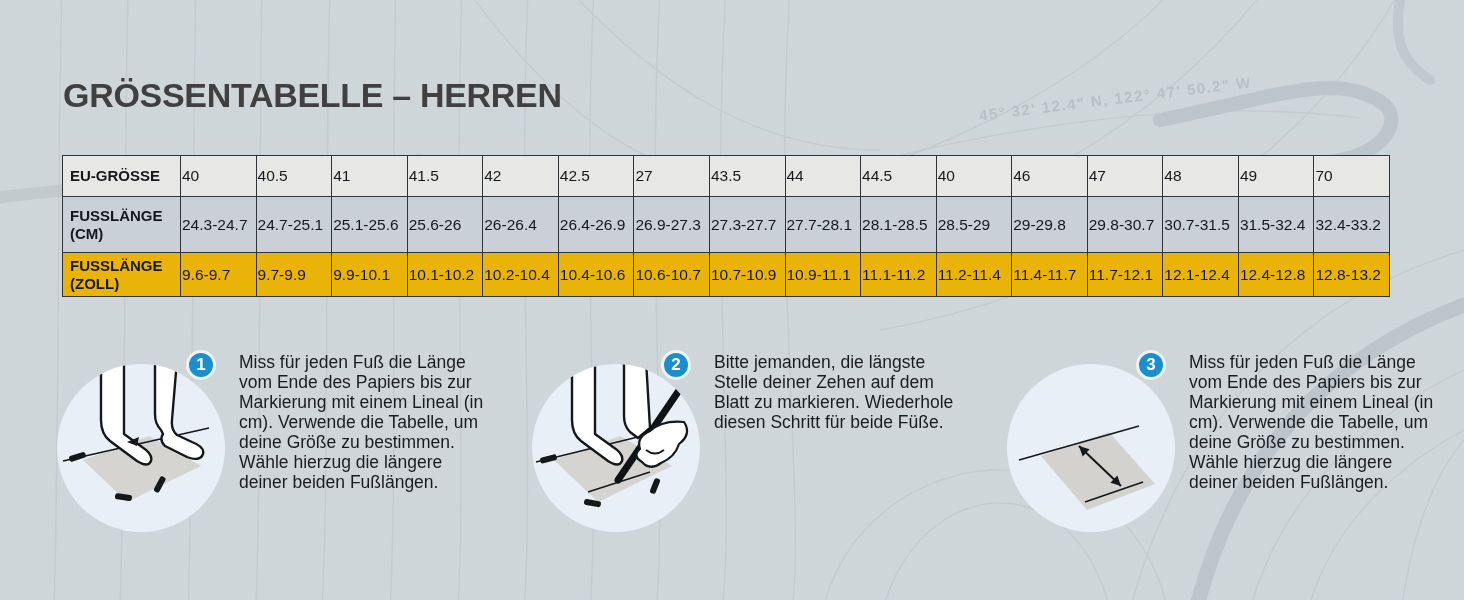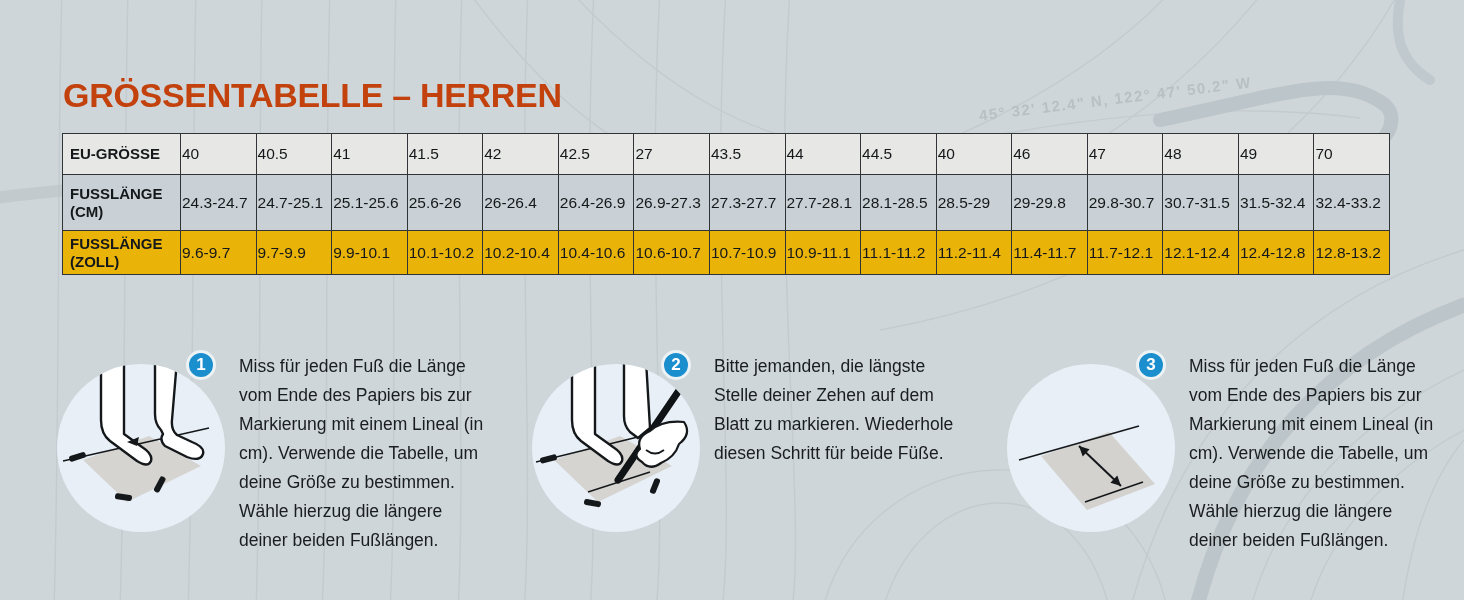--- a/index.html
+++ b/index.html
@@ -17,27 +17,27 @@
   .coords {
     position:absolute; left:978px; top:90px;
     font-size:15px; letter-spacing:1.5px;
     color:#b7c0c4; font-weight:600;
     transform: rotate(-7deg);
     white-space:nowrap;
   }
 
   .title {
     position:absolute; left:63px; top:76px;
-    font-size:34px; font-weight:900; color:#c2410c;
+    font-size:34px; font-weight:900; color:#404040;
     letter-spacing:-0.3px;
   }
 
   
   .size-table {
-    position:absolute; left:62px; top:133px;
+    position:absolute; left:62px; top:155px;
     width:1328px;
     border-collapse:collapse;
     table-layout:fixed;
     border-radius:17px;
   }
   .size-table th, .size-table td {
     border:1.6px solid #303436;
     text-align:left;
     font-size:15.5px; color:#15181a;
     padding:2px 1px;
@@ -71,21 +71,21 @@
     width:30px; height:30px; border-radius:50%;
     background:#1b8fce; border:3px solid #edf2f5;
     color:#ffffff; font-size:17px; font-weight:800;
     display:flex; align-items:center; justify-content:center;
     z-index:2;
   }
 
   .step-text {
     position:absolute; left:182px; top:2px;
     width:256px;
-    font-size:17.5px; line-height:29px; color:#1a1d1f;
+    font-size:17.5px; line-height:20px; color:#1a1d1f;
   }
 </style>
 </head>
 <body>
 
 <div class="canvas">
 
   <svg class="bg-topo" width="1464" height="600" viewBox="0 0 1464 600" fill="none">
     <g stroke="#c3cbcf" stroke-width="1.4">
       <path d="M62,-10 C57,150 60,400 54,610"></path>

